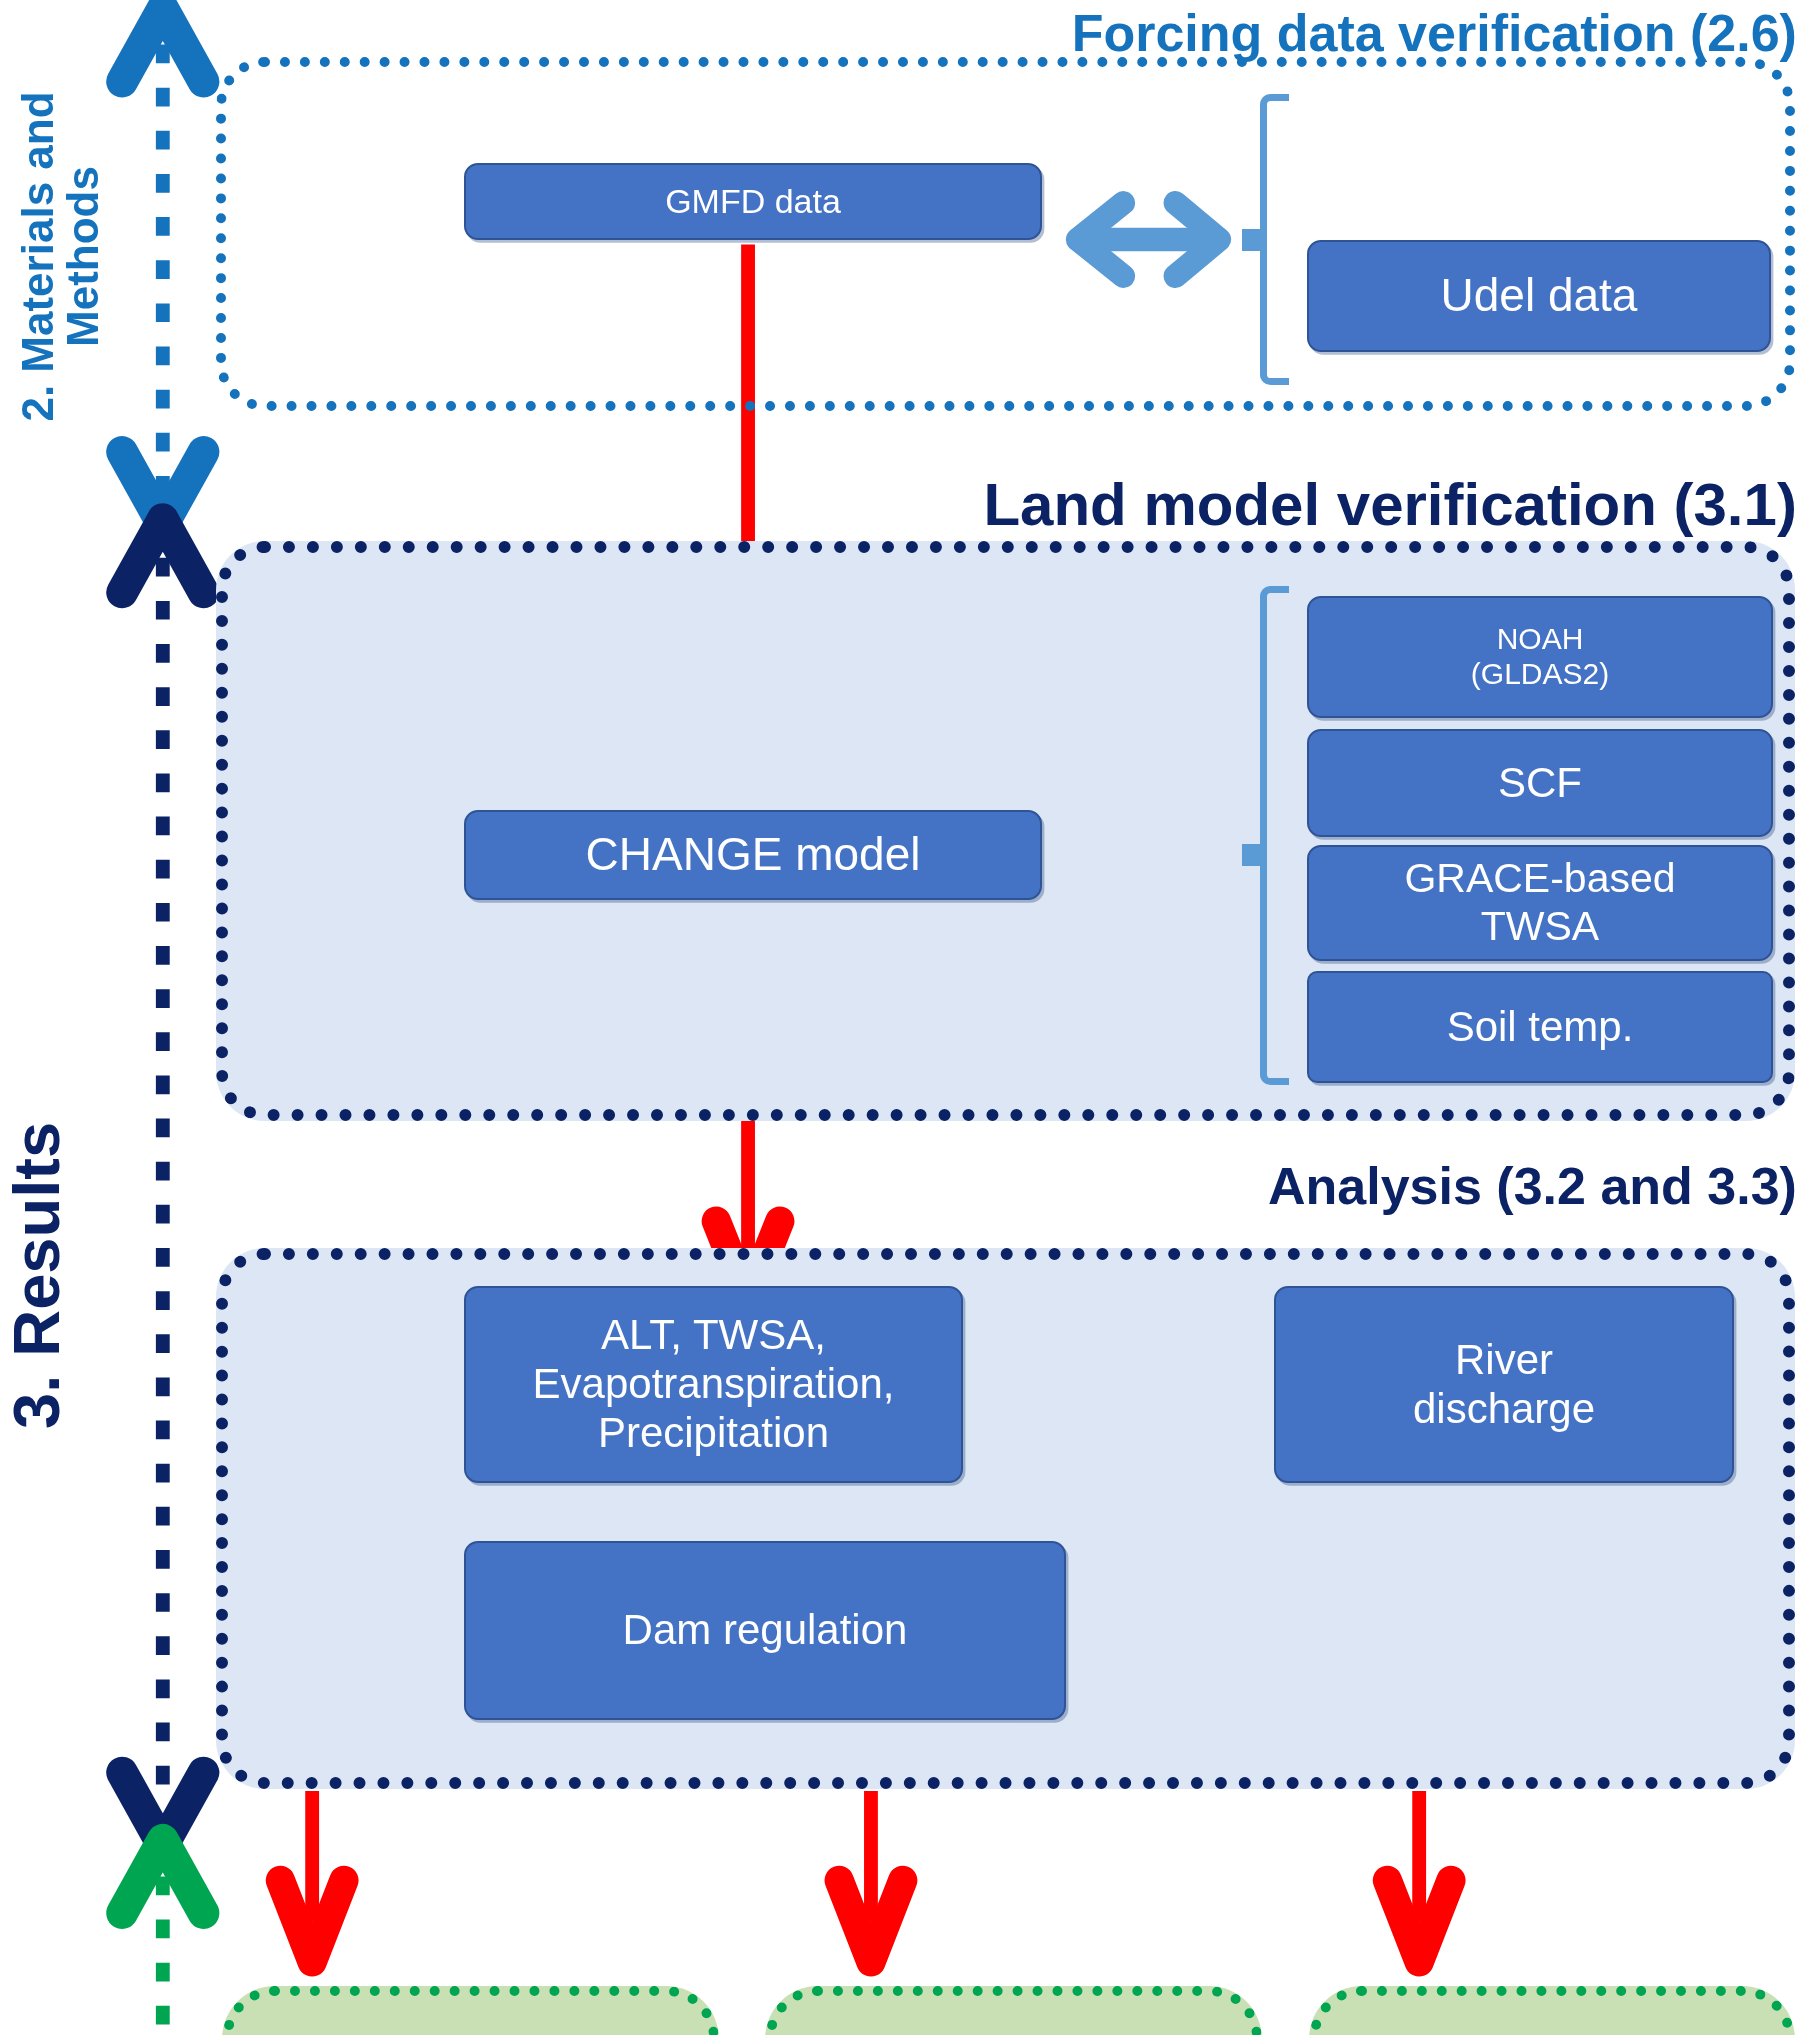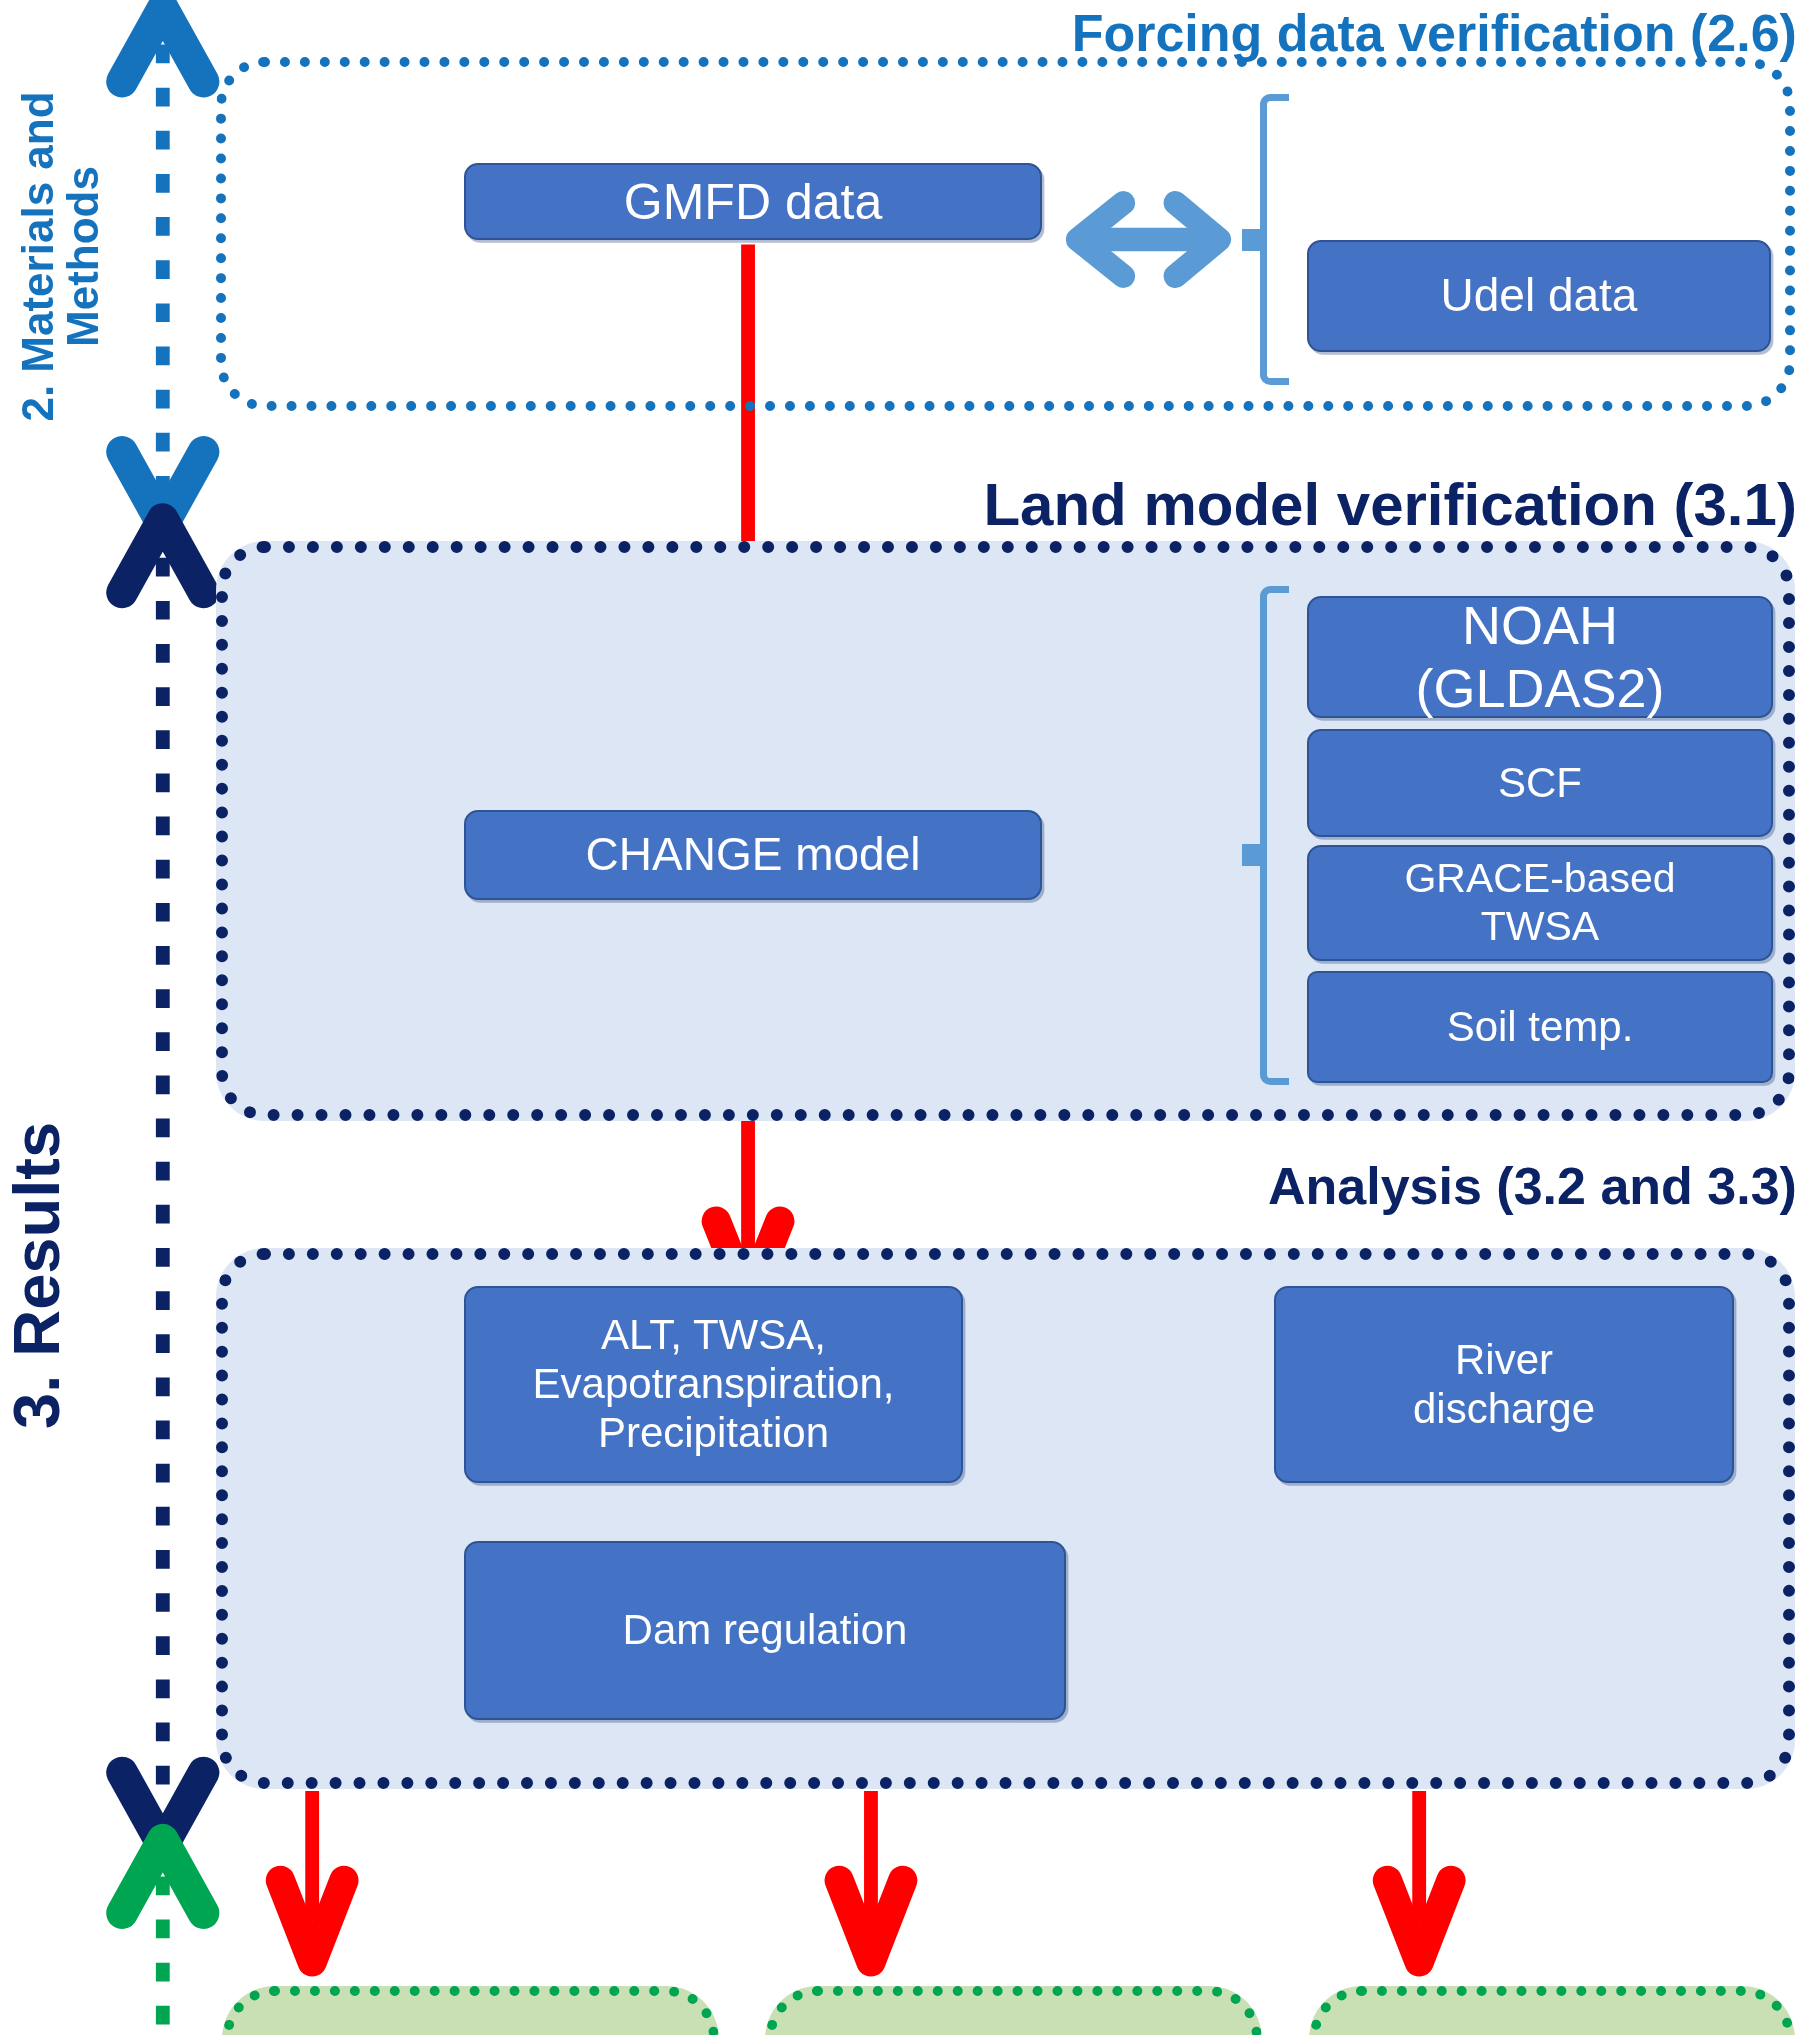--- a/index.html
+++ b/index.html
@@ -143,37 +143,37 @@
     <span>2. Materials and</span><br>
     <span>Methods</span>
   </div>
 
   <div class="rail-label t-navy" style="left:4.1px; top:1429px; font-size:65px;">3. Results</div>
 
   <div class="sec-title t-blue" style="right:8.1px; top:3.3px; font-size:52px;">Forcing data verification (2.6)</div>
 
   <div class="group g-forcing" style="left:216px; top:57px; width:1579px; height:354px;"></div>
 
-  <div class="pbox" style="left:464px; top:163px; width:578px; height:77px; font-size:50px;">GMFD data</div>
+  <div class="pbox" style="left:464px; top:163px; width:578px; height:77px; font-size:34px;">GMFD data</div>
 
   <div class="bracket" style="left:1260px; top:94px; width:28.5px; height:291px;"></div>
   <div class="bracket-nub" style="left:1242px; top:229px; width:24.4px; height:22px;"></div>
 
   <div class="pbox" style="left:1307px; top:240px; width:464px; height:112px; font-size:46px;">Udel data</div>
 
   <div class="sec-title t-navy" style="right:8.1px; top:470px; font-size:60px;">Land model verification (3.1)</div>
 
   <div class="group g-land" style="left:216px; top:541px; width:1579px; height:580px;"></div>
 
   <div class="pbox" style="left:464px; top:810px; width:578px; height:90px; font-size:46px;">CHANGE model</div>
 
   <div class="bracket" style="left:1260px; top:586px; width:28.5px; height:499px;"></div>
   <div class="bracket-nub" style="left:1242px; top:844px; width:24.4px; height:22px;"></div>
 
-  <div class="pbox" style="left:1307px; top:596px; width:466px; height:122px; font-size:54px; white-space:pre-line;">NOAH
+  <div class="pbox" style="left:1307px; top:596px; width:466px; height:122px; font-size:30px; white-space:pre-line;">NOAH
 (GLDAS2)</div>
   <div class="pbox" style="left:1307px; top:729px; width:466px; height:108px; font-size:42px;">SCF</div>
   <div class="pbox" style="left:1307px; top:845px; width:466px; height:116px; font-size:41px; white-space:pre-line;">GRACE-based
 TWSA</div>
   <div class="pbox" style="left:1307px; top:971px; width:466px; height:112px; font-size:42px;border-radius:10px;">Soil temp.</div>
 
   <div class="sec-title t-navy" style="right:8.1px; top:1156px; font-size:52px;">Analysis (3.2 and 3.3)</div>
 
   <div class="group g-analysis" style="left:216px; top:1248px; width:1579px; height:541px;"></div>
 

